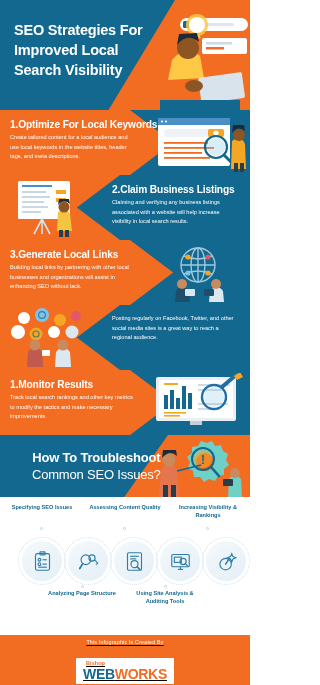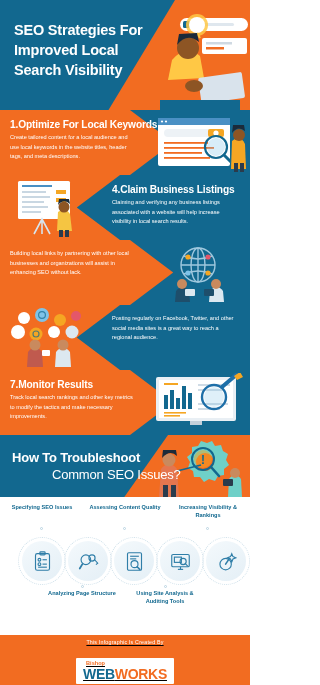--- a/index.html
+++ b/index.html
@@ -53,24 +53,24 @@
   .s-odd .step-art   { right:2px; top:3px; width:108px; height:59px; }
   .s-even .step-art  { left:4px; top:3px; width:104px; height:59px; }
 
   
   .trouble { position:relative; height:62px; background:#f26c21; overflow:hidden; }
   .trouble .tealwedge {
     position:absolute; left:0; top:0; width:168px; height:62px; background:#12688f;
     clip-path:polygon(0 0, 100% 0, 74% 100%, 0 100%);
   }
   .trouble h2 {
-    position:absolute; left:12px; top:14px; z-index:4;
-    color:#ffffff; font-size:13px; font-weight:bold; line-height:1.33; letter-spacing:-0.2px;
-  }
-  .trouble h2 .lt { font-weight:normal;margin-left:40px; }
+    position:absolute; left:32px; top:14px; z-index:4;
+    color:#ffffff; font-size:13px; font-weight:bold; line-height:1.33; letter-spacing:-0.2px;text-align:center;
+  }
+  .trouble h2 .lt { font-weight:normal; }
   .trouble-art { position:absolute; right:0; top:0; width:105px; height:62px; z-index:3; }
 
   
   .grid { position:relative; height:120px; background:#ffffff; }
   .lbl-top { position:absolute; top:6px; width:72px; text-align:center;
              color:#12688f; font-size:5.6px; font-weight:bold; line-height:1.5; }
   .lbl-bot { position:absolute; top:92px; width:80px; text-align:center;
              color:#12688f; font-size:5.6px; font-weight:bold; line-height:1.5; }
   .dot { position:absolute; width:3px; height:3px; border-radius:50%;
          border:1px solid #b9d4e2; background:#fff; }
@@ -152,21 +152,21 @@
       <circle cx="99" cy="22" r="6" fill="#8d5524"></circle>
       <path d="M92 20 q6 -8 13 -2 l-1 -6 -11 0 z" fill="#1b2b3a"></path>
       <rect x="94" y="50" width="4" height="9" fill="#2a3b4c"></rect>
       <rect x="100" y="50" width="4" height="9" fill="#2a3b4c"></rect>
     </svg>
   </div>
 
   <div class="step s-even">
     <div class="wedge"></div>
     <div class="step-text">
-      <div class="step-title">4.Claim Business Listings</div>
+      <div class="step-title">2.Claim Business Listings</div>
       <div class="step-body">Claiming and verifying any business listings associated with a website will help increase visibility in local search results.</div>
     </div>
     <svg class="step-art" viewBox="0 0 104 59">
       <rect x="14" y="3" width="52" height="38" rx="1.5" fill="#fff"></rect>
       <rect x="18" y="7" width="30" height="2" fill="#4a90c4"></rect>
       <g fill="#c9d7e2">
         <rect x="18" y="13" width="24" height="2"></rect>
           <rect x="18" y="18" width="28" height="2"></rect>
         <rect x="18" y="23" width="22" height="2"></rect>
           <rect x="18" y="28" width="26" height="2"></rect>
@@ -179,20 +179,21 @@
       <circle cx="60" cy="29" r="5.5" fill="#8d5524"></circle>
       <path d="M54 27 q6 -7 12 -1 l-1 -5 -10 0 z" fill="#1b2b3a"></path>
       <rect x="55" y="52" width="4" height="7" fill="#2a3b4c"></rect>
       <rect x="61" y="52" width="4" height="7" fill="#2a3b4c"></rect>
     </svg>
   </div>
 
   <div class="step s-odd">
     <div class="wedge"></div>
     <div class="step-text">
+      <div class="step-title">3.Generate Local Links</div>
       <div class="step-body">Building local links by partnering with other local businesses and organizations will assist in enhancing SEO without lack.</div>
     </div>
     <svg class="step-art" viewBox="0 0 108 59">
       <g stroke="#9fc8de" stroke-width="1.4" fill="none">
         <circle cx="58" cy="22" r="17"></circle>
         <ellipse cx="58" cy="22" rx="7" ry="17"></ellipse>
         <line x1="41" y1="22" x2="75" y2="22"></line>
         <line x1="58" y1="5" x2="58" y2="39"></line>
         <path d="M44 13 q14 6 28 0"></path>
           <path d="M44 31 q14 -6 28 0"></path>
@@ -232,21 +233,21 @@
       <circle cx="31" cy="37" r="5.5" fill="#c98a5e"></circle>
       <path d="M52 44 q7 -9 14 0 l1 15 -16 0 z" fill="#dce8f0"></path>
       <circle cx="59" cy="37" r="5.5" fill="#c98a5e"></circle>
       <rect x="38" y="42" width="8" height="6" rx="1" fill="#fff"></rect>
     </svg>
   </div>
 
   <div class="step s-odd">
     <div class="wedge"></div>
     <div class="step-text">
-      <div class="step-title">7.Monitor Results</div>
+      <div class="step-title">1.Monitor Results</div>
       <div class="step-body">Track local search rankings and other key metrics to modify the tactics and make necessary improvements.</div>
     </div>
     <svg class="step-art" viewBox="0 0 108 59">
       <rect x="16" y="4" width="80" height="44" rx="2" fill="#e9eff4"></rect>
       <rect x="19" y="7" width="74" height="38" fill="#fff"></rect>
       <g fill="#12688f">
         <rect x="24" y="22" width="4" height="14"></rect>
           <rect x="30" y="17" width="4" height="19"></rect>
         <rect x="36" y="25" width="4" height="11"></rect>
           <rect x="42" y="13" width="4" height="23"></rect>

